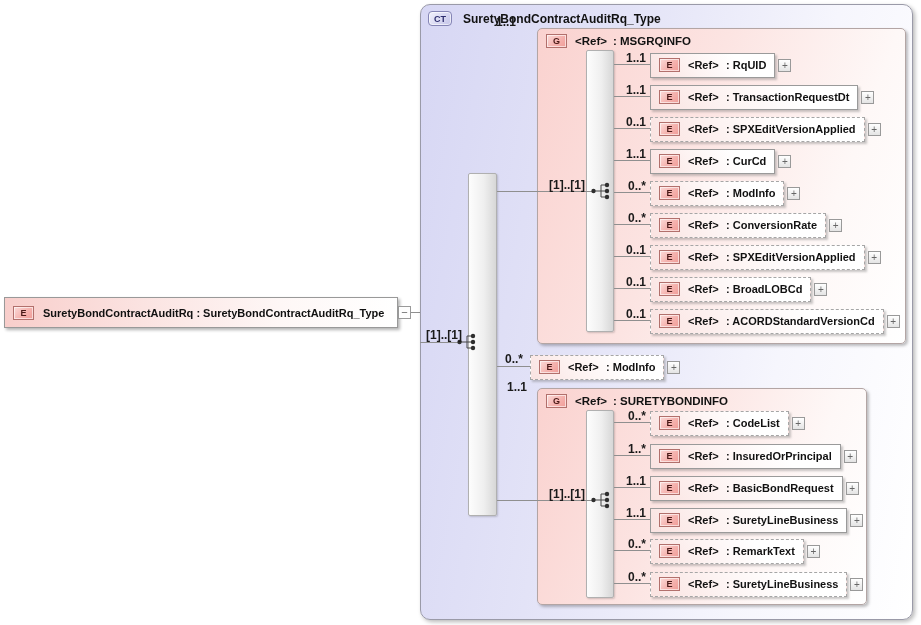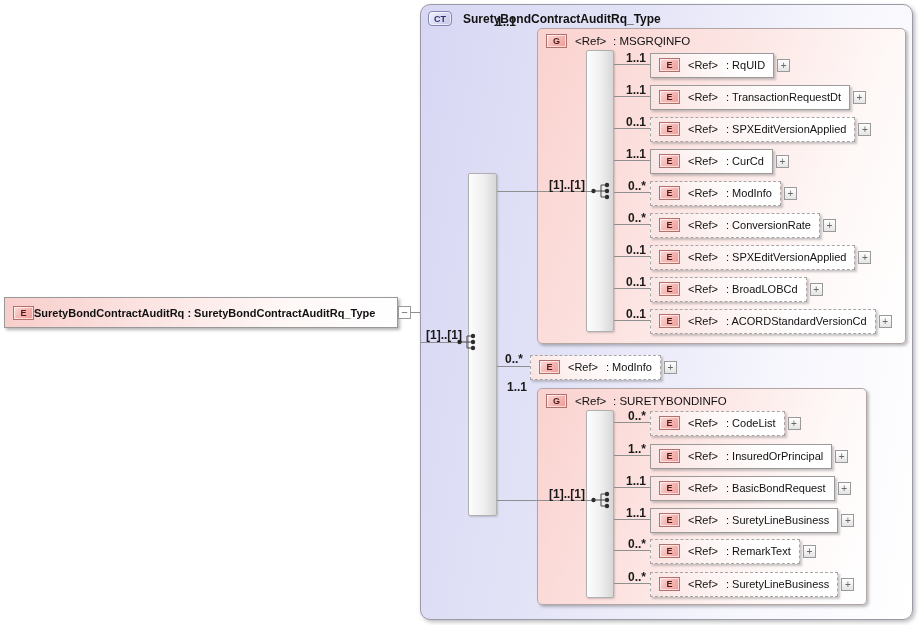--- a/index.html
+++ b/index.html
@@ -28,35 +28,35 @@
   .badge-ct{width:24px;height:15px;border:1px solid #8585b5;border-radius:4px;color:#2e2e6e;
     background:linear-gradient(135deg,#f3f3fd 0%,#d9d9f2 55%,#c3c3e8 100%);
     box-shadow:inset 0 0 0 1px rgba(255,255,255,.6);}
 
   
   .el-row{position:absolute;height:26px;display:flex;align-items:center;}
   .el-box{height:25px;box-sizing:border-box;display:flex;align-items:center;padding:0 8px;
     border:1px solid #9a9a9a;background:linear-gradient(55deg,#fae3e1 0%,#fdf3f2 35%,#ffffff 70%);
     box-shadow:2px 2px 2px rgba(100,100,100,.35);white-space:nowrap;}
   .el-box.dashed{border-style:dashed;border-color:#a6a6a6;}
-  .elname,.refname{font-weight:normal;font-size:11px;color:#111;}
+  .elname,.refname{font-weight:bold;font-size:11px;color:#111;}
   .hdr .elname,.hdr .refname{font-size:11.5px;}
   .refname{width:38px;flex:0 0 auto;margin-left:8px;}
   .toggle{width:11px;height:11px;box-sizing:content-box;margin-left:3px;flex:0 0 auto;
     border:1px solid #999;background:linear-gradient(#ffffff,#e4e4e4);
     color:#666;font-size:10px;line-height:11px;text-align:center;font-weight:normal;}
   .toggle-minus{position:absolute;width:13px;height:13px;box-sizing:border-box;border:1px solid #999;
     background:#fdfdfd;color:#666;font-size:11px;line-height:11px;text-align:center;}
 
   
   .root-box{position:absolute;left:4px;top:297px;width:394px;height:31px;box-sizing:border-box;
     display:flex;align-items:center;padding:0 8px;border:1px solid #999;
     background:linear-gradient(90deg,#f8cecb 0%,#fbe3e1 35%,#fef7f6 70%,#ffffff 100%);
     box-shadow:2px 2px 3px rgba(0,0,0,.3);white-space:nowrap;}
-  .root-label{font-weight:bold;font-size:11px;color:#111;margin-left:0;}
+  .root-label{font-weight:bold;font-size:11px;color:#111;margin-left:9px;}
 
   
   .hline{position:absolute;height:1px;background:#8f8f8f;}
   .bar{position:absolute;box-sizing:border-box;border:1px solid #b0b0b0;border-radius:2px;
     background:linear-gradient(90deg,#fdfdfd 0%,#efefef 55%,#d7d7d7 100%);
     box-shadow:1px 1px 2px rgba(0,0,0,.18);}
   .card{position:absolute;font-weight:bold;font-size:12px;color:#1a1a1a;
     text-align:right;height:12px;line-height:12px;}
   .seq{position:absolute;}
 </style>

